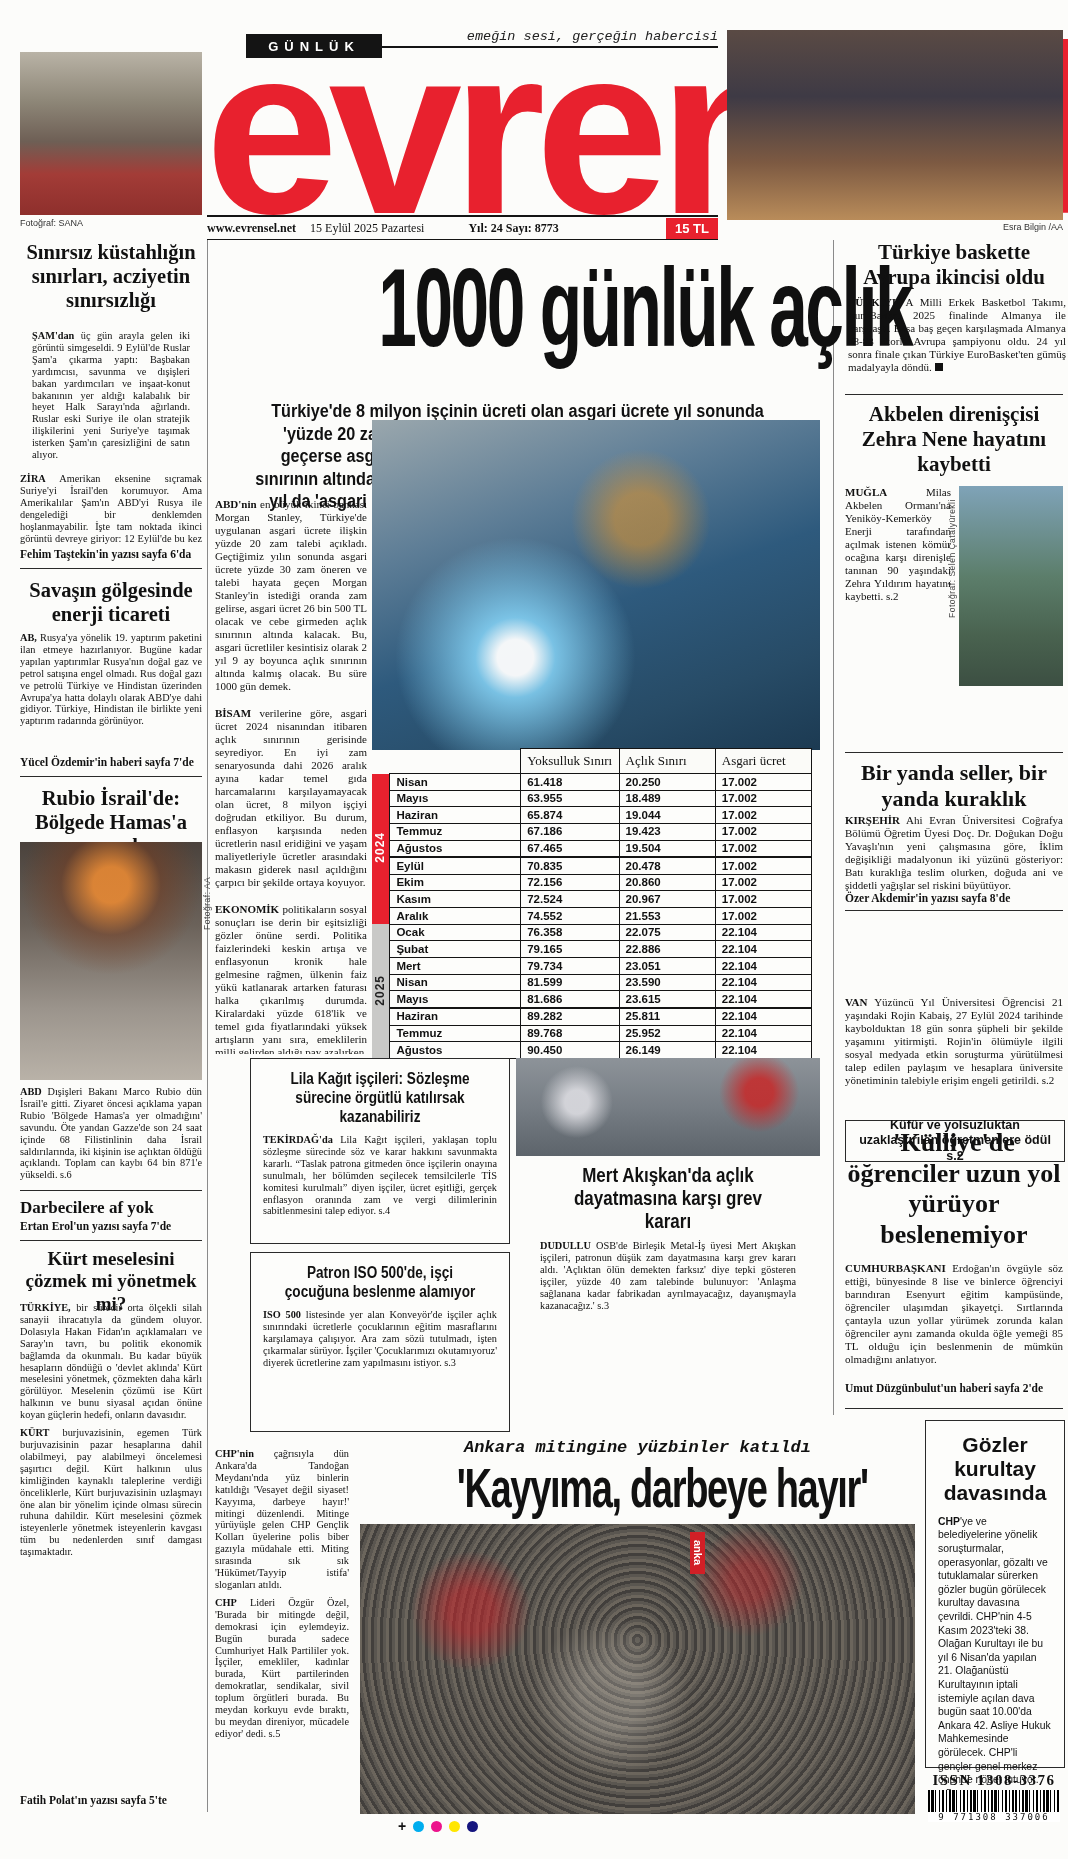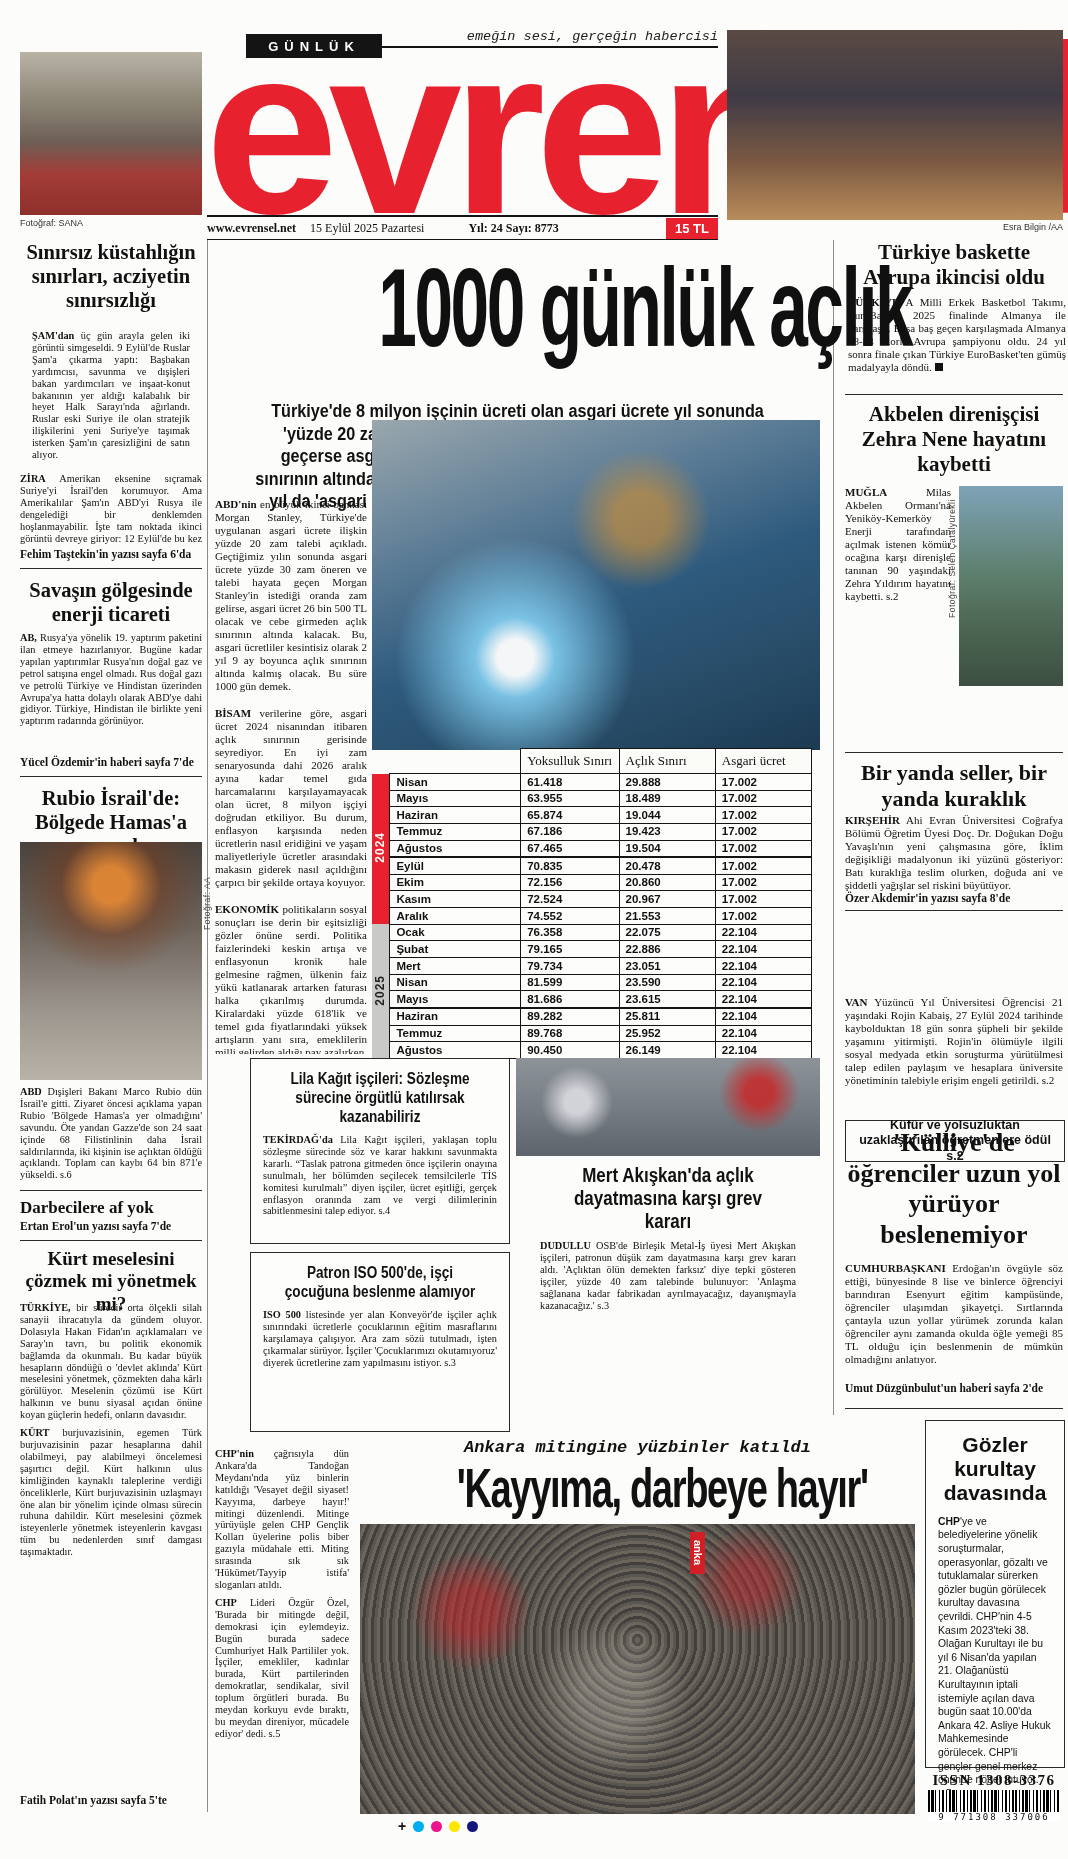--- a/index.html
+++ b/index.html
@@ -198,21 +198,21 @@
           <th>Yoksulluk Sınırı</th>
           <th>Açlık Sınırı</th>
           <th>Asgari ücret</th>
         </tr>
       </thead>
       <tbody id="wage-tbody">
           <tr>
             <td rowspan="9" class="yeartab yt-red"><span>2024</span></td>
             <td class="mon">Nisan</td>
             <td class="val">61.418</td>
-            <td class="val">29.888</td>
+            <td class="val">20.250</td>
             <td class="val">17.002</td>
           </tr>
           <tr>
             <td class="mon">Mayıs</td>
             <td class="val">63.955</td>
             <td class="val">18.489</td>
             <td class="val">17.002</td>
           </tr>
           <tr>
             <td class="mon">Haziran</td>

